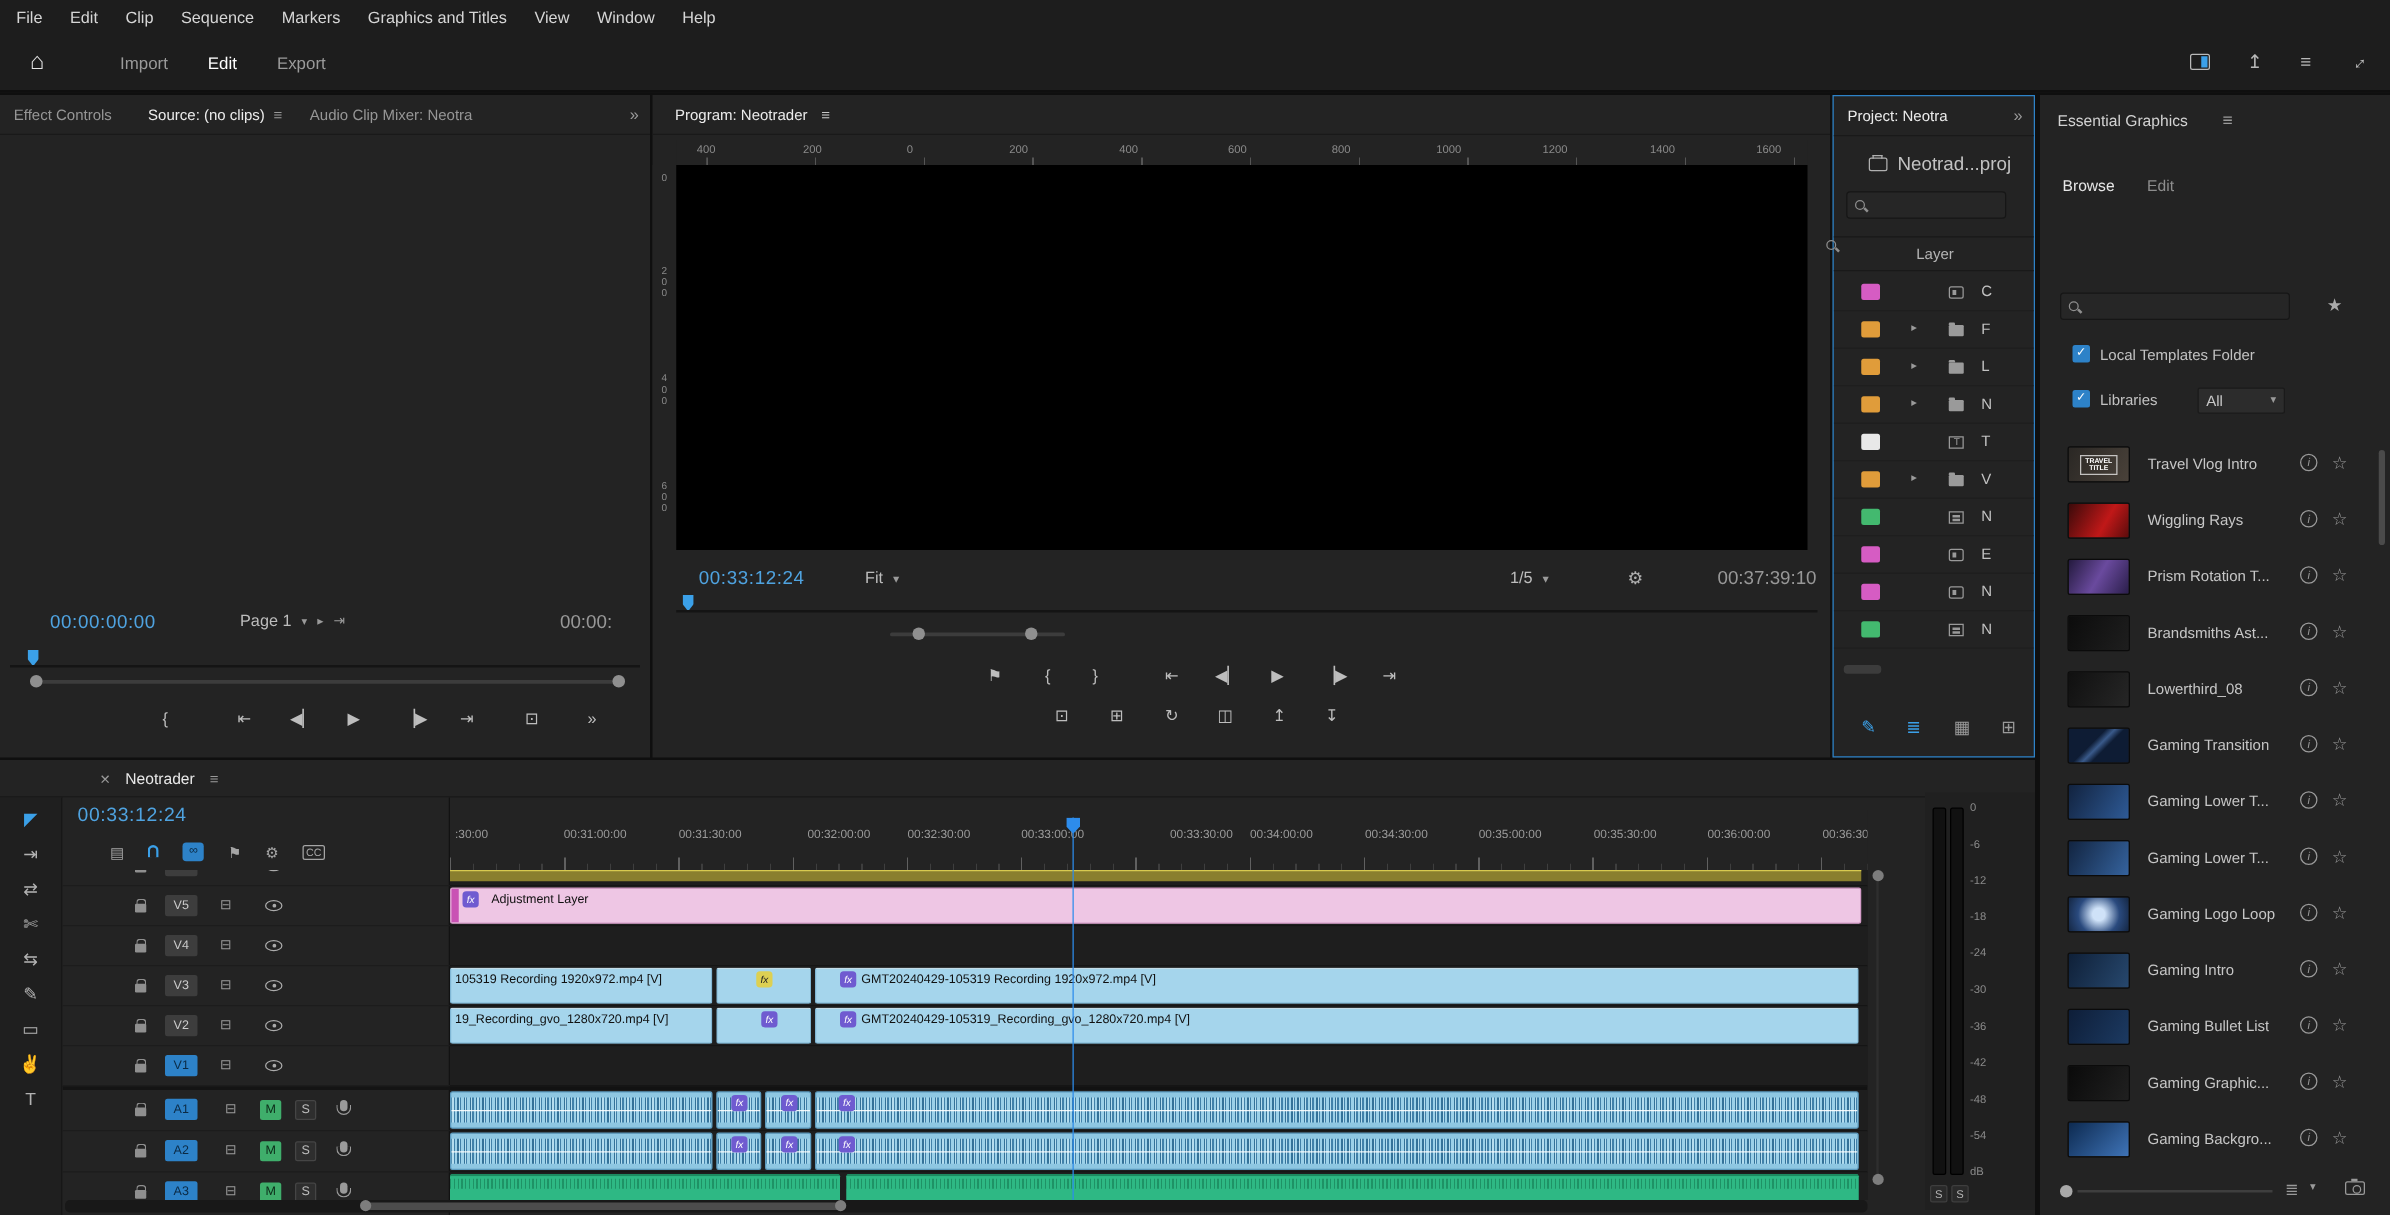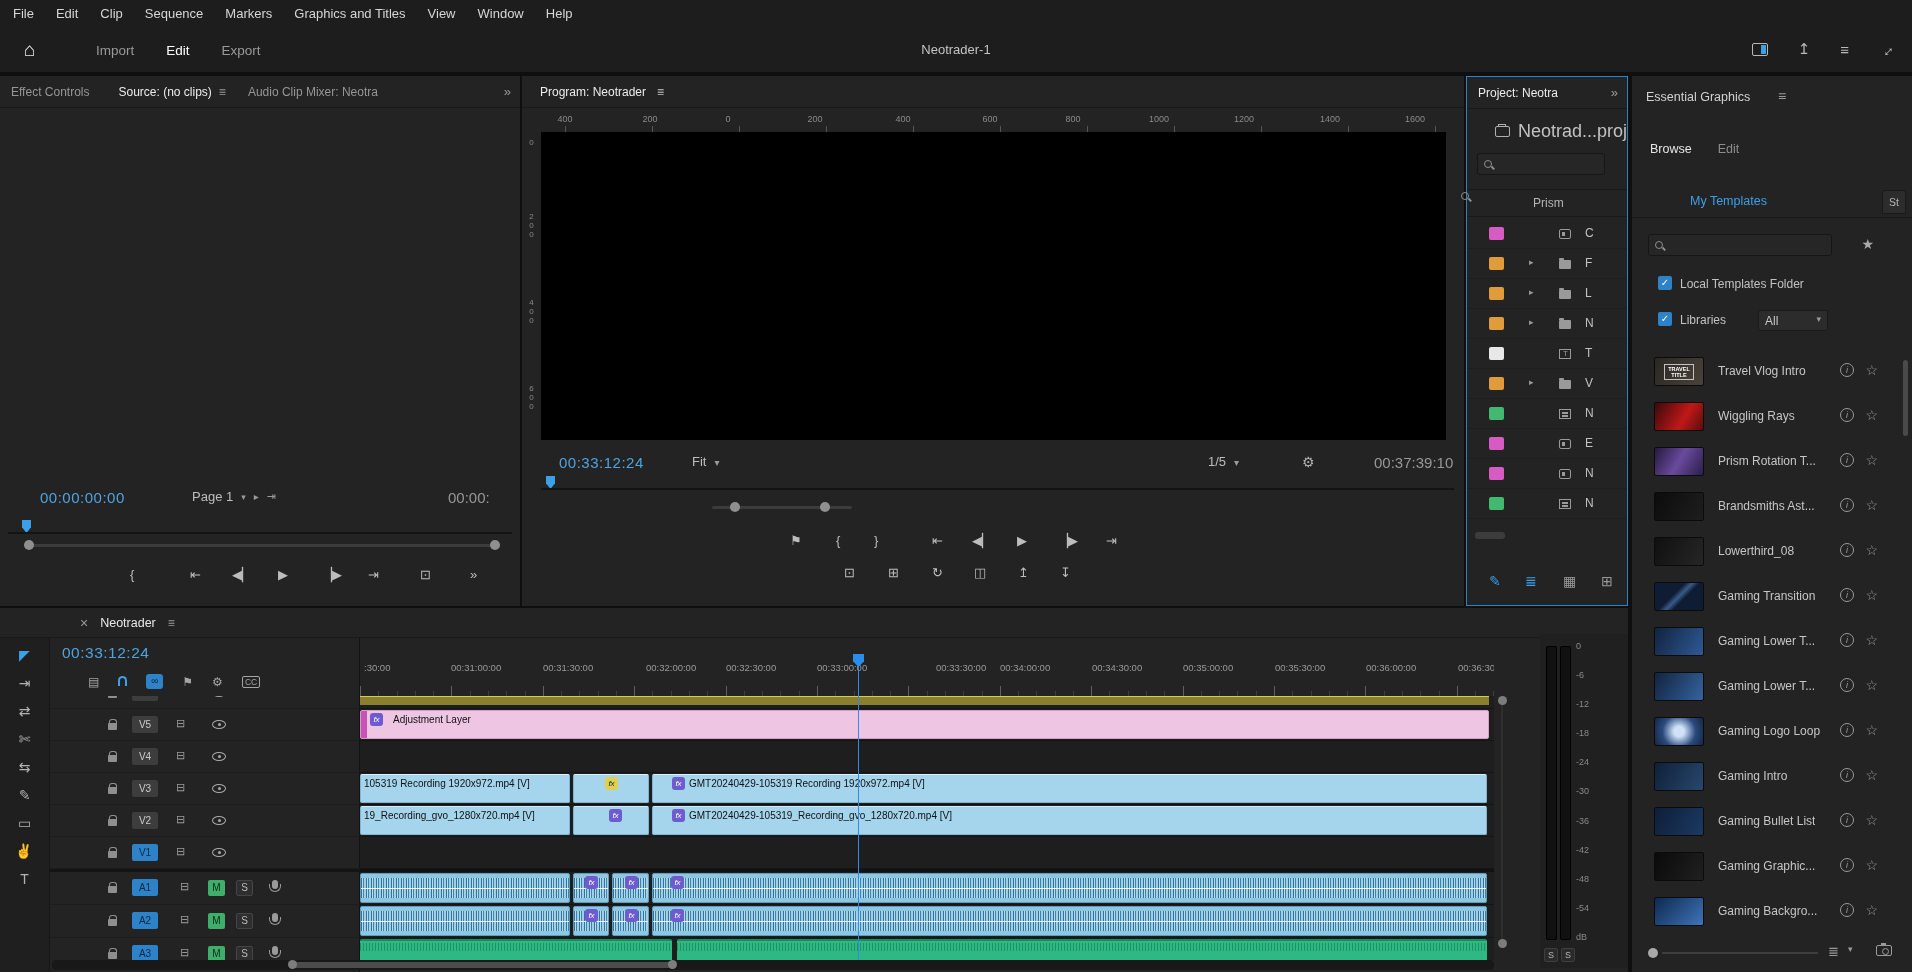--- a/index.html
+++ b/index.html
@@ -234,21 +234,20 @@
     <span class="home-ic">⌂</span>
     <div class="ws-tabs">
 
         <span class="ws-tab"><b style="font-weight:normal">Import</b></span>
 
         <span class="ws-tab active"><b style="font-weight:normal">Edit</b></span>
 
         <span class="ws-tab"><b style="font-weight:normal">Export</b></span>
 
     </div>
-    <div class="hdr-title">Neotrader-1</div>
     <div class="hdr-icons">
       <span class="icon-workspace"></span>
       <span class="hdr-ic">↥</span>
       <span class="hdr-ic">≡</span>
       <span class="hdr-ic diag">↔</span>
     </div>
   </div>
 
   <section class="panel source-panel">
     <div class="tabbar">
@@ -399,27 +398,27 @@
     </div>
   </section>
 
   <section class="panel project-panel">
     <div class="tabbar">
       <span class="tab active">Project: Neotra</span>
       <span class="overflow-ic">»</span>
     </div>
     <div class="prj-bin">
       <span class="i-bin"></span>
-      <span style="font-size:18px">Neotrad...proj</span>
+      <span style="font-size:15px">Neotrad...proj</span>
     </div>
     <div class="prj-search">
       <span class="icon-search"></span>
     </div>
     <span class="prj-search2 icon-search"></span>
-    <div class="prj-namehdr">Prism</div>
+    <div class="prj-namehdr">Layer</div>
 
     <div class="prj-rows">
 
         <div class="prj-row">
           <span class="prj-chip" style="background: rgb(214, 92, 195);"></span>
           <span class="prj-chev"></span>
           <span class="prj-ic i-clip"></span>
           <span class="prj-label">C</span>
         </div>
 
@@ -506,24 +505,20 @@
     <div class="eg-header">
       <span class="eg-title">Essential Graphics</span>
       <span class="eg-menu">≡</span>
     </div>
     <div class="eg-tabs">
 
         <span class="eg-tab active"><i style="font-style:normal">Browse</i></span>
 
         <span class="eg-tab"><i style="font-style:normal">Edit</i></span>
 
-    </div>
-    <div class="eg-mytpl">
-      <span class="eg-mytpl-lbl">My Templates</span>
-      <span class="eg-st">St</span>
     </div>
     <div class="eg-searchrow">
       <div class="eg-search">
         <span class="icon-search"></span>
       </div>
       <span class="eg-fav">★</span>
     </div>
     <div class="checkrow" style="top:198px">
       <span class="chk">✓</span>
       <span class="chk-lbl">Local Templates Folder</span>

